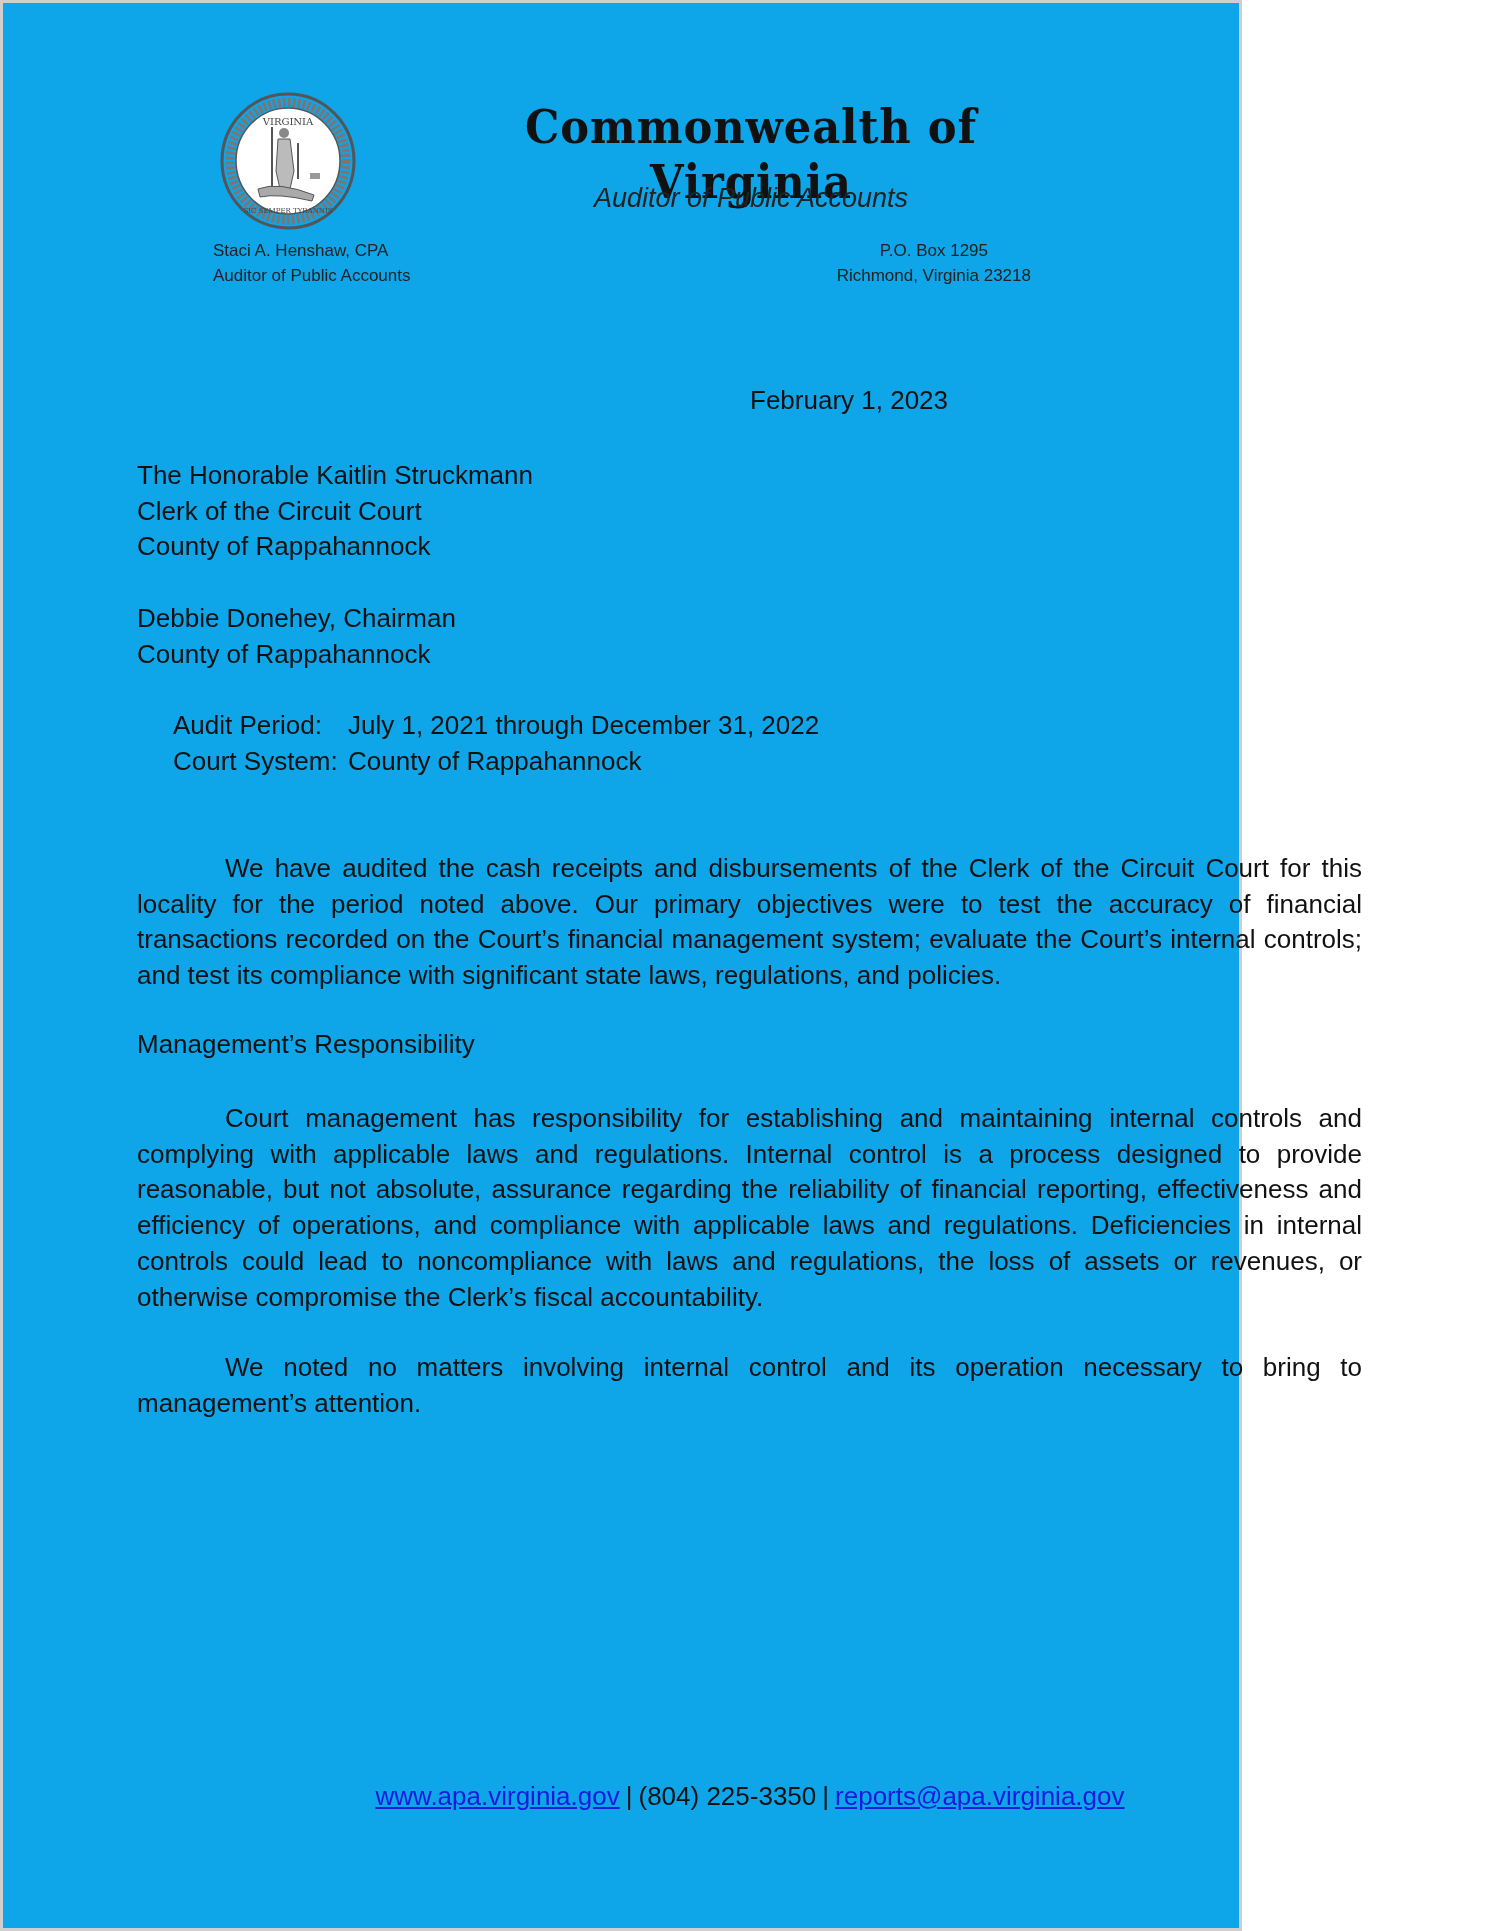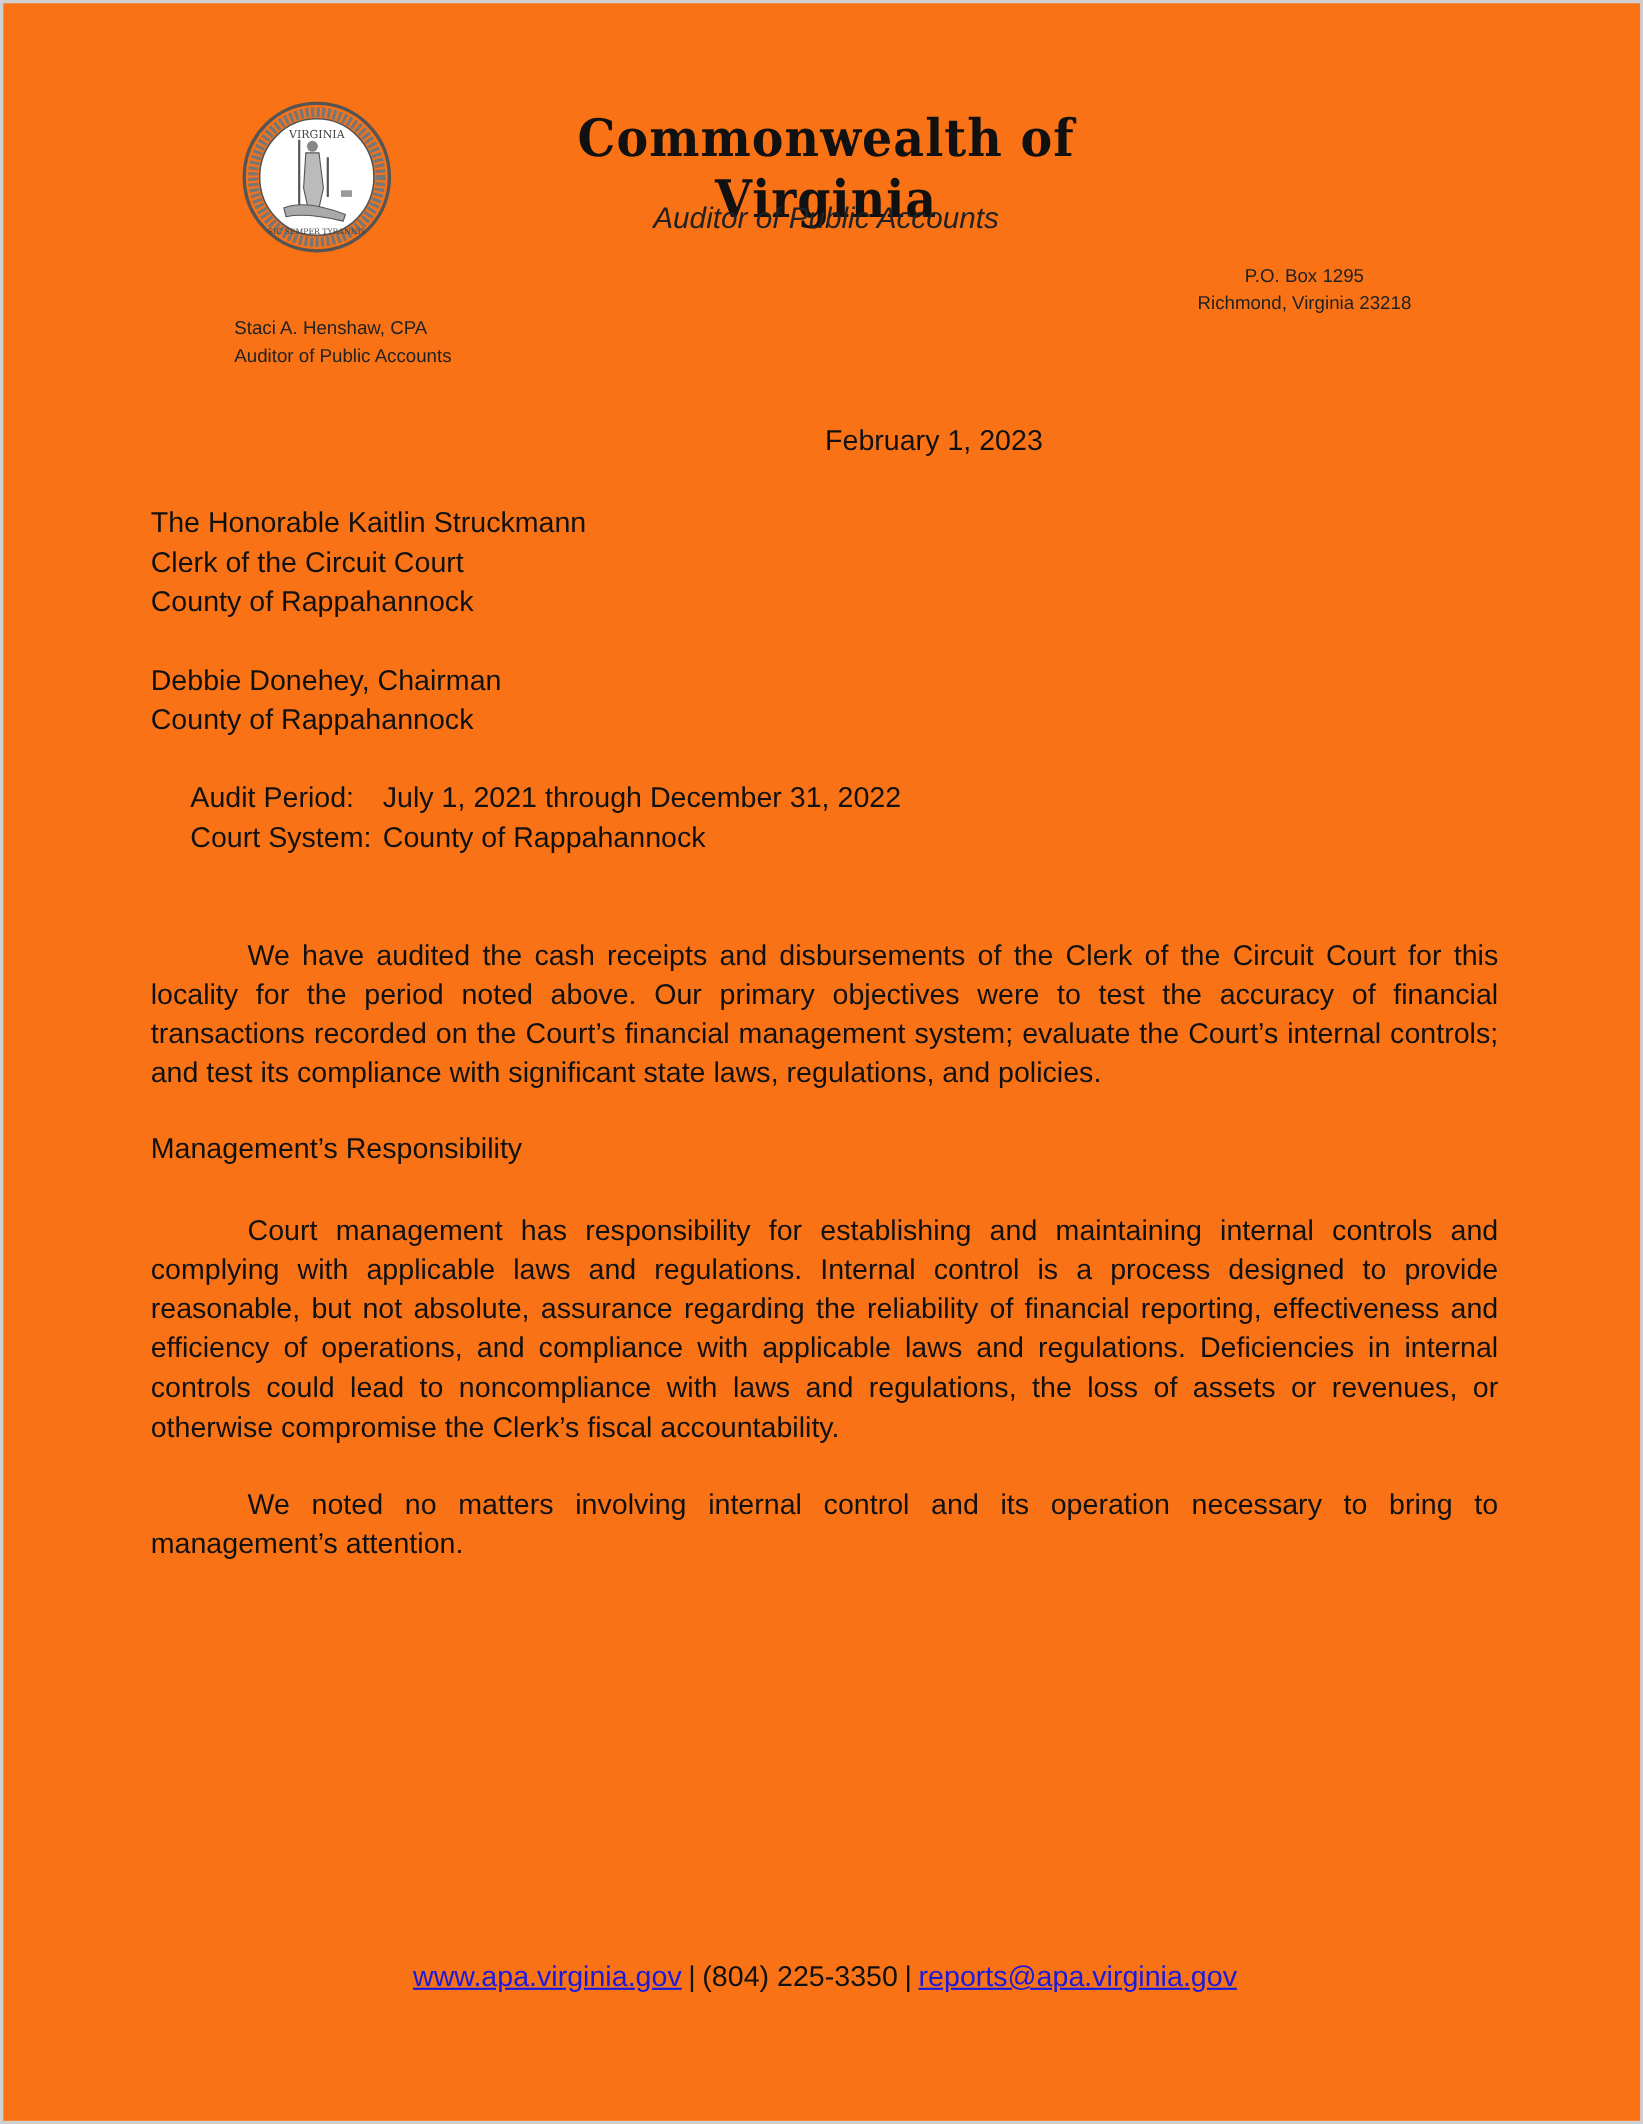--- a/index.html
+++ b/index.html
@@ -1,34 +1,34 @@
 <!DOCTYPE html>
 <html><head>
   <meta charset="utf-8">
   <style>
     html, body { margin: 0; padding: 0; background: #ffffff; }
     body { width: 1494px; height: 1931px; position: relative; overflow: hidden; }
     .page {
-      position: absolute; left: 0; top: 0; width: 1494px; height: 1931px;
-      box-sizing: border-box; border: 3px solid #cfcfcf; background: #f97316;
+      position: absolute; left: 0; top: 0; width: 1242px; height: 1931px;
+      box-sizing: border-box; border: 3px solid #cfcfcf; background: #0ea5e9;
       font-family: "Liberation Sans", "DejaVu Sans", sans-serif; color: #111111;
     }
     .seal { position: absolute; left: 215px; top: 88px; width: 140px; height: 140px; }
     .title {
       position: absolute; left: 440px; top: 96px; width: 616px; text-align: center;
       font-family: "DejaVu Serif", "Liberation Serif", serif; font-weight: bold;
       font-size: 47px; letter-spacing: 1px; color: #111;
       transform: scaleX(0.92); transform-origin: center;
     }
     .subtitle {
       position: absolute; left: 540px; top: 180px; width: 416px; text-align: center;
       font-style: italic; font-size: 27px; color: #222;
       font-family: "Liberation Sans", "DejaVu Sans", sans-serif;
     }
-    .hdr-left { position: absolute; left: 210px; top: 235px; font-size: 17px; line-height: 25px; color: #222; margin-top: 48px; }
+    .hdr-left { position: absolute; left: 210px; top: 235px; font-size: 17px; line-height: 25px; color: #222; }
     .hdr-right { position: absolute; right: 208px; top: 235px; font-size: 17px; line-height: 25px; color: #222; text-align: center; }
     .date { position: absolute; left: 747px; top: 350px; font-size: 26px; margin-top: 32px; }
     .block { position: absolute; left: 134px; font-size: 26px; line-height: 35.7px; }
     .addr1 { top: 455px; }
     .addr2 { top: 598px; }
     .audit { top: 705px; margin-left: 36px; }
     .audit .row { display: flex; }
     .audit .lbl { width: 175px; }
     .body {
       position: absolute; left: 134px; width: 1225px; font-size: 26px; line-height: 35.7px;

